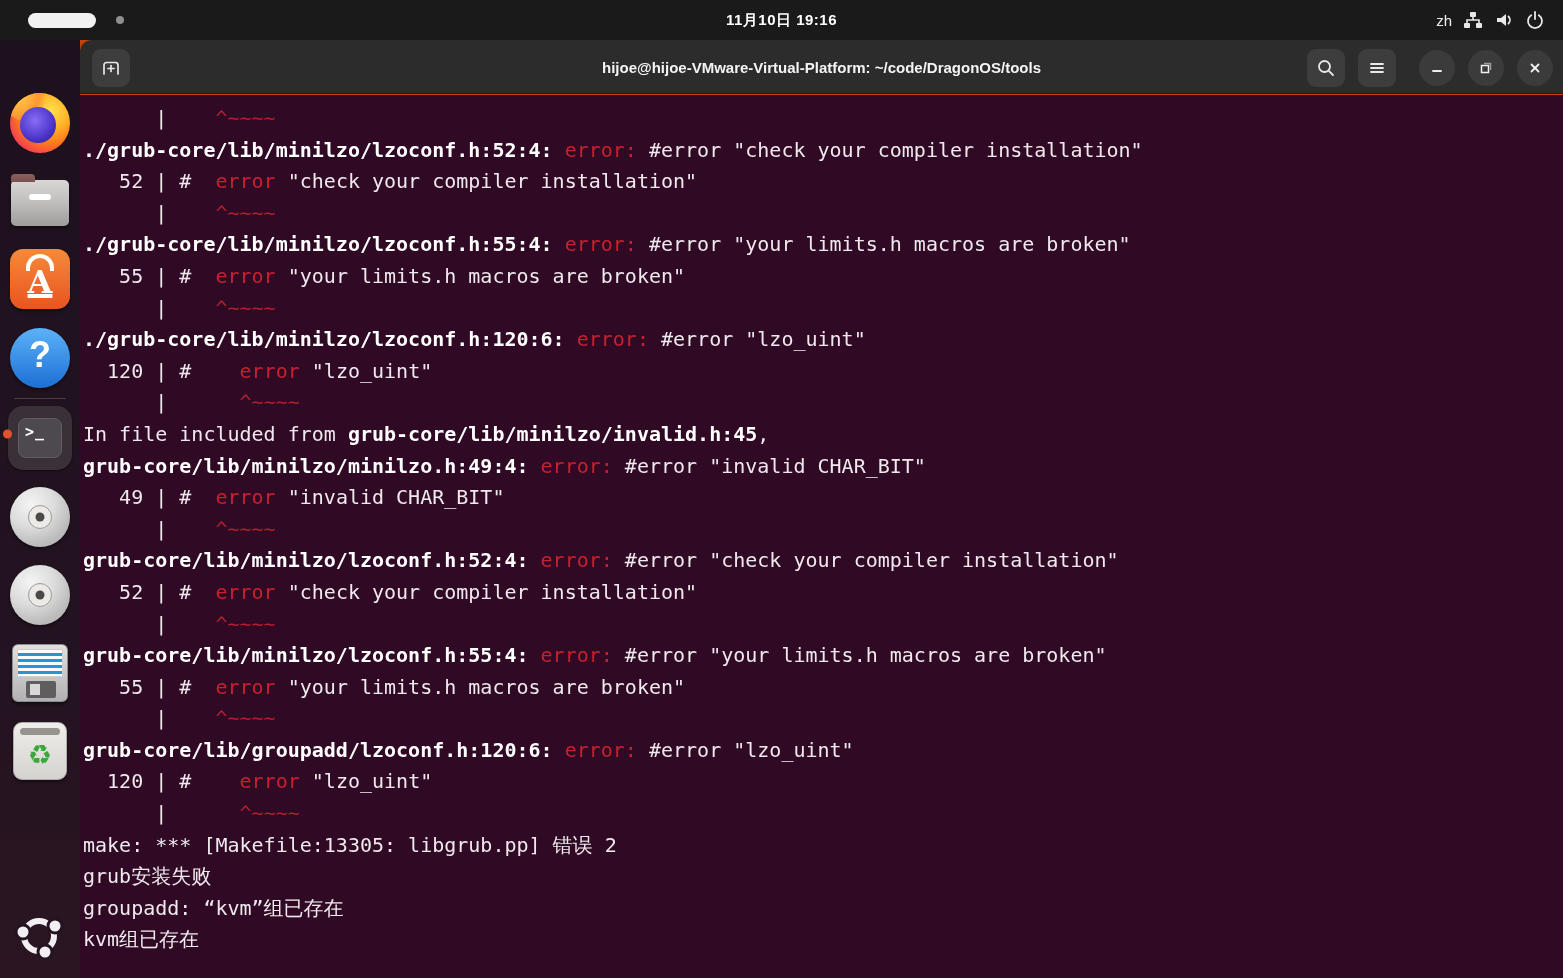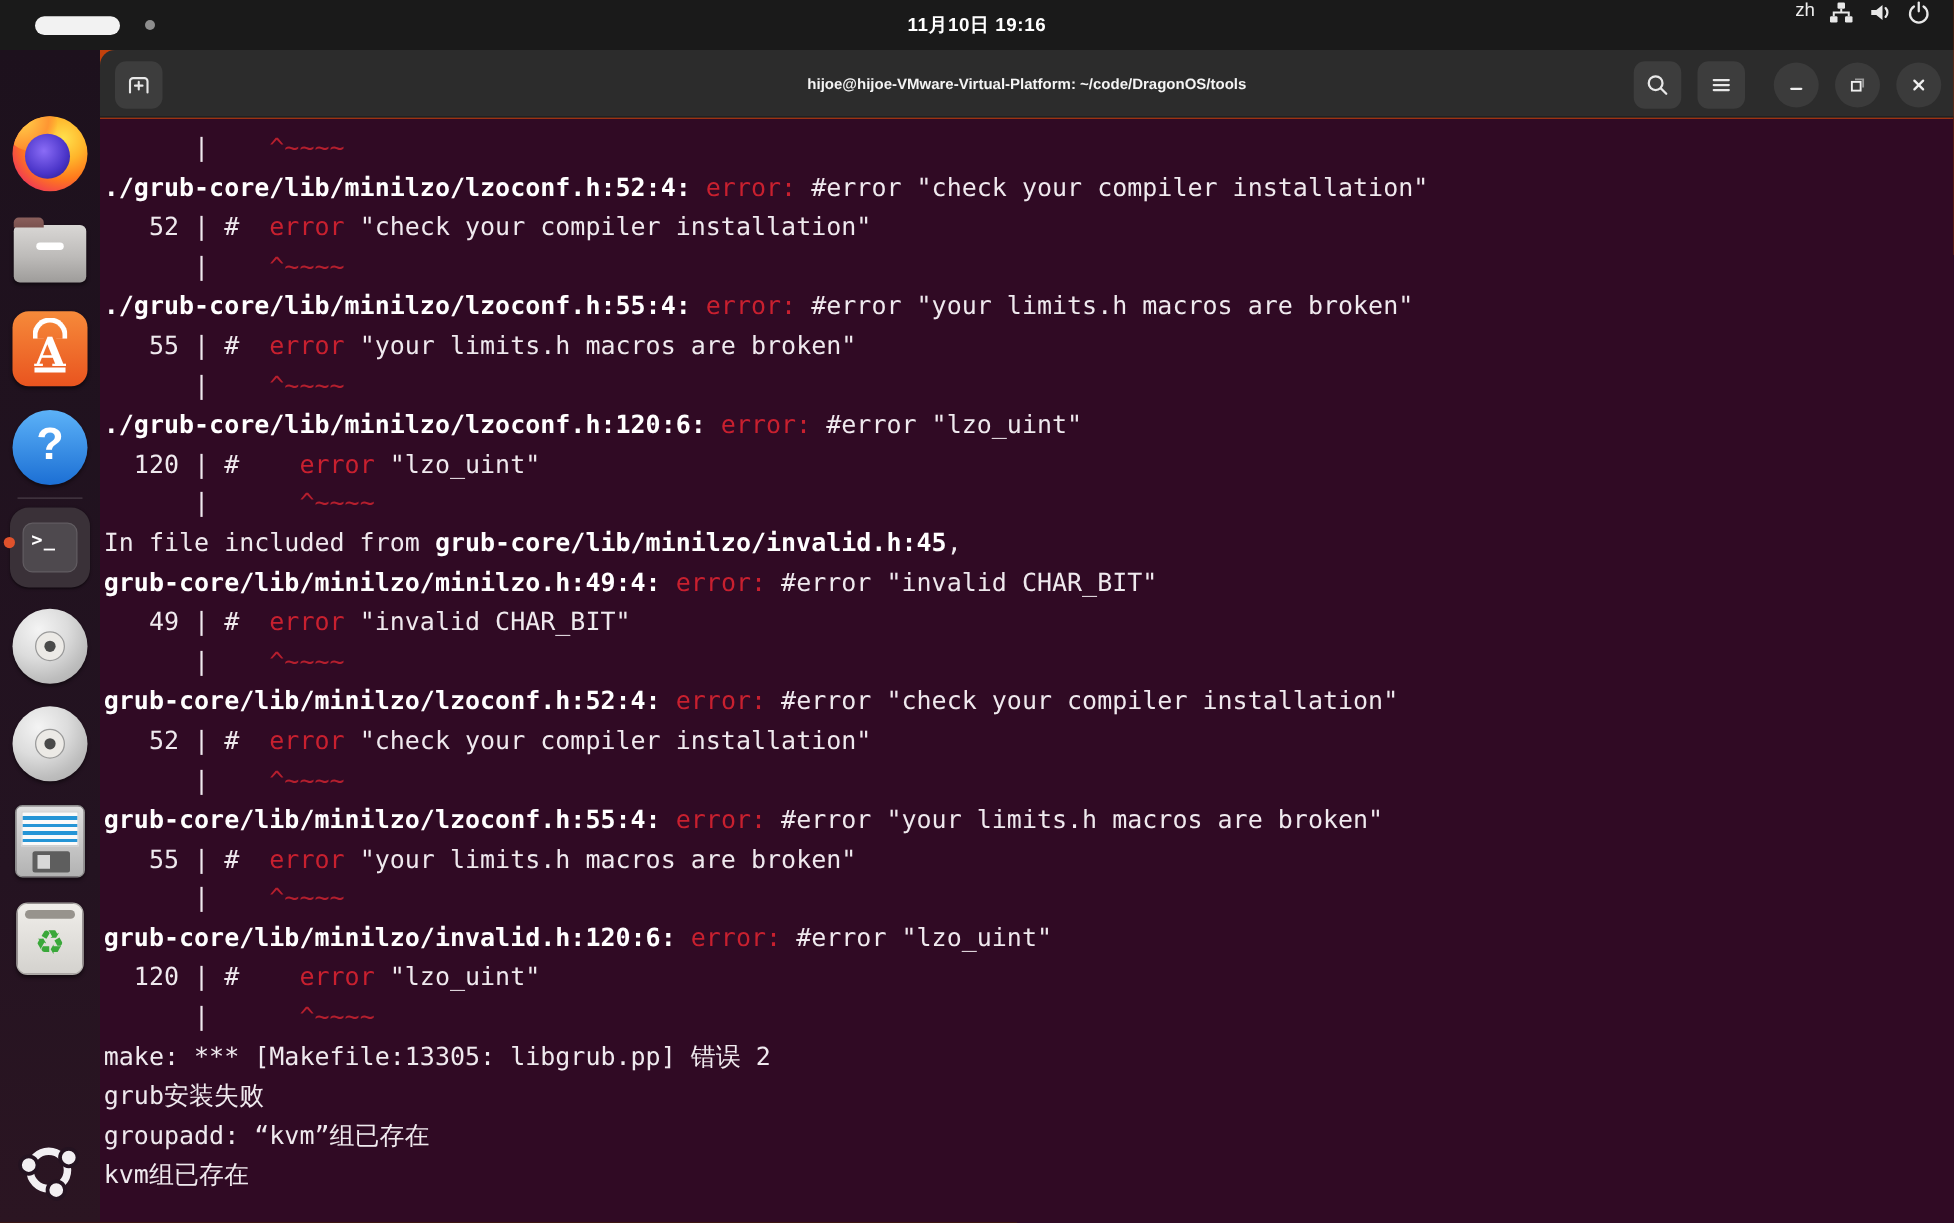--- a/index.html
+++ b/index.html
@@ -9,21 +9,21 @@
 
   
   .topbar { position:absolute; left:0; top:0; width:1563px; height:40px;
             background:#1a1a1a; display:flex; align-items:center; z-index:30; }
   .ws-indicator { position:absolute; left:28px; top:0; height:40px; display:flex; align-items:center; gap:20px; }
   .ws-pill { width:68px; height:15px; border-radius:8px; background:#f2f2f2; }
   .ws-dot  { width:8px; height:8px; border-radius:50%; background:#8e8e8e; }
   .clock { position:absolute; left:50%; top:0; transform:translateX(-50%); height:40px;
            display:flex; align-items:center; color:#ffffff; font-size:15px; font-weight:bold;
            letter-spacing:0.5px; }
-  .status { position:absolute; right:18px; top:0; height:40px; display:flex; gap:11px; }
+  .status { position:absolute; right:18px; top:0; height:40px; display:flex; align-items:center; gap:11px; }
   .im-label { color:#ededed; font-size:15px; }
   .sysicon { width:20px; height:20px; display:block; }
 
   
   .dock { position:absolute; left:0; top:40px; width:80px; height:938px;
           background:linear-gradient(#1d111d,#241321 70%,#2b1522); z-index:20; }
   .dock-item { position:absolute; left:0; width:80px; display:flex; justify-content:center; }
 
   .icon-firefox { width:60px; height:60px; border-radius:50%; position:relative; overflow:hidden;
     background:radial-gradient(circle at 68% 30%, #ffe14d 0%, #ffb42a 30%, #ff7a1c 55%, #f13b53 80%, #b5179e 100%); }
@@ -89,21 +89,21 @@
 
   .ubuntu-logo { position:absolute; left:9px; width:60px; height:60px; }
 
   
   .window { position:absolute; left:80px; top:40px; width:1483px; height:938px;
             border-radius:12px 0 0 0; overflow:hidden; z-index:10; }
   .titlebar { position:relative; height:54px; background:#2c2c2c; border-bottom:1px solid #1e1e1e; }
   .tb-btn { position:absolute; top:9px; width:38px; height:38px; border-radius:9px; background:#3d3d3d;
             display:flex; align-items:center; justify-content:center; }
   .tb-title { position:absolute; left:0; right:0; top:0; height:54px; display:flex; align-items:center;
-              justify-content:center; color:#f4f4f4; font-size:12px; font-weight:bold; }
+              justify-content:center; color:#f4f4f4; font-size:15px; font-weight:bold; }
   .win-circle { position:absolute; top:10px; width:36px; height:36px; border-radius:50%; background:#3b3b3b;
             display:flex; align-items:center; justify-content:center; }
 
   
   .terminal { position:absolute; left:0; right:0; top:55px; bottom:0; background:#300a24;
               padding:8px 0 0 3px;
               font-family:"DejaVu Sans Mono", "Liberation Mono", monospace;
               font-size:20px; line-height:31.6px; }
   .tline { white-space:pre; }
   .seg-n  { color:#efe9ee; }
@@ -266,21 +266,21 @@
         <div class="tline"><span class="seg-n">In file included from </span><span class="seg-b">grub-core/lib/minilzo/invalid.h:45</span><span class="seg-n">,</span></div>
         <div class="tline"><span class="seg-b">grub-core/lib/minilzo/minilzo.h:49:4:</span><span class="seg-n"> </span><span class="seg-r">error:</span><span class="seg-n"> #error "invalid CHAR_BIT"</span></div>
         <div class="tline"><span class="seg-n">   49 | #  </span><span class="seg-r">error</span><span class="seg-n"> "invalid CHAR_BIT"</span></div>
         <div class="tline"><span class="seg-n">      |    </span><span class="seg-rn">^~~~~</span></div>
         <div class="tline"><span class="seg-b">grub-core/lib/minilzo/lzoconf.h:52:4:</span><span class="seg-n"> </span><span class="seg-r">error:</span><span class="seg-n"> #error "check your compiler installation"</span></div>
         <div class="tline"><span class="seg-n">   52 | #  </span><span class="seg-r">error</span><span class="seg-n"> "check your compiler installation"</span></div>
         <div class="tline"><span class="seg-n">      |    </span><span class="seg-rn">^~~~~</span></div>
         <div class="tline"><span class="seg-b">grub-core/lib/minilzo/lzoconf.h:55:4:</span><span class="seg-n"> </span><span class="seg-r">error:</span><span class="seg-n"> #error "your limits.h macros are broken"</span></div>
         <div class="tline"><span class="seg-n">   55 | #  </span><span class="seg-r">error</span><span class="seg-n"> "your limits.h macros are broken"</span></div>
         <div class="tline"><span class="seg-n">      |    </span><span class="seg-rn">^~~~~</span></div>
-        <div class="tline"><span class="seg-b">grub-core/lib/minilzo/invalid.h:120:6:</span><span class="seg-n"> </span><span class="seg-r">error:</span><span class="seg-n"> #error "lzo_uint"</span></div>
+        <div class="tline"><span class="seg-b">grub-core/lib/groupadd/lzoconf.h:120:6:</span><span class="seg-n"> </span><span class="seg-r">error:</span><span class="seg-n"> #error "lzo_uint"</span></div>
         <div class="tline"><span class="seg-n">  120 | #    </span><span class="seg-r">error</span><span class="seg-n"> "lzo_uint"</span></div>
         <div class="tline"><span class="seg-n">      |      </span><span class="seg-rn">^~~~~</span></div>
         <div class="tline"><span class="seg-n">make: *** [Makefile:13305: libgrub.pp] 错误 2</span></div>
         <div class="tline"><span class="seg-n">grub安装失败</span></div>
         <div class="tline"><span class="seg-n">groupadd: “kvm”组已存在</span></div>
         <div class="tline"><span class="seg-n">kvm组已存在</span></div>
       </div>
   </div>
 
 </div>

